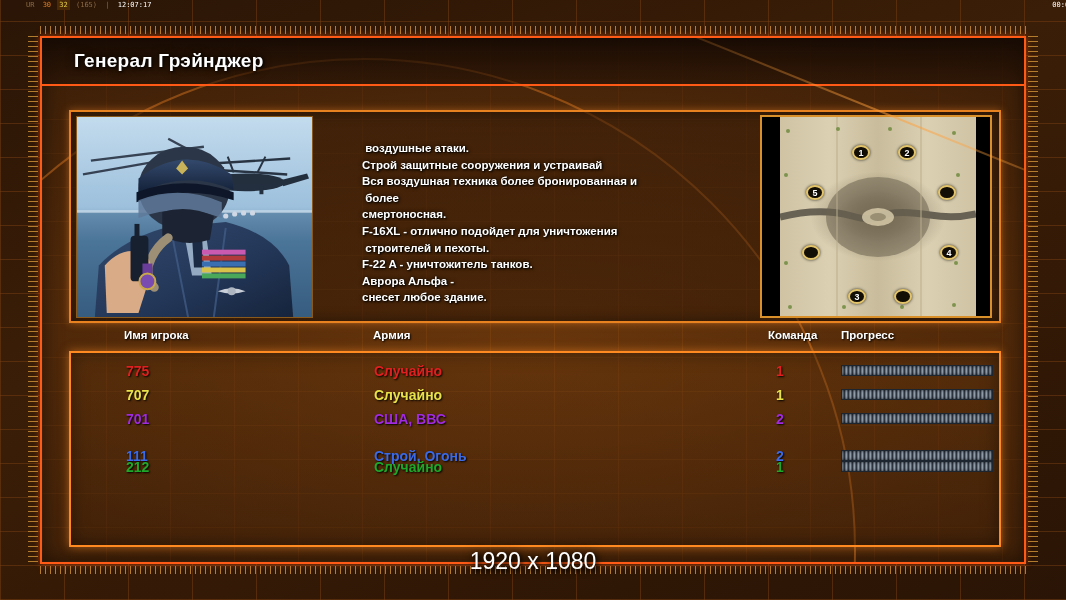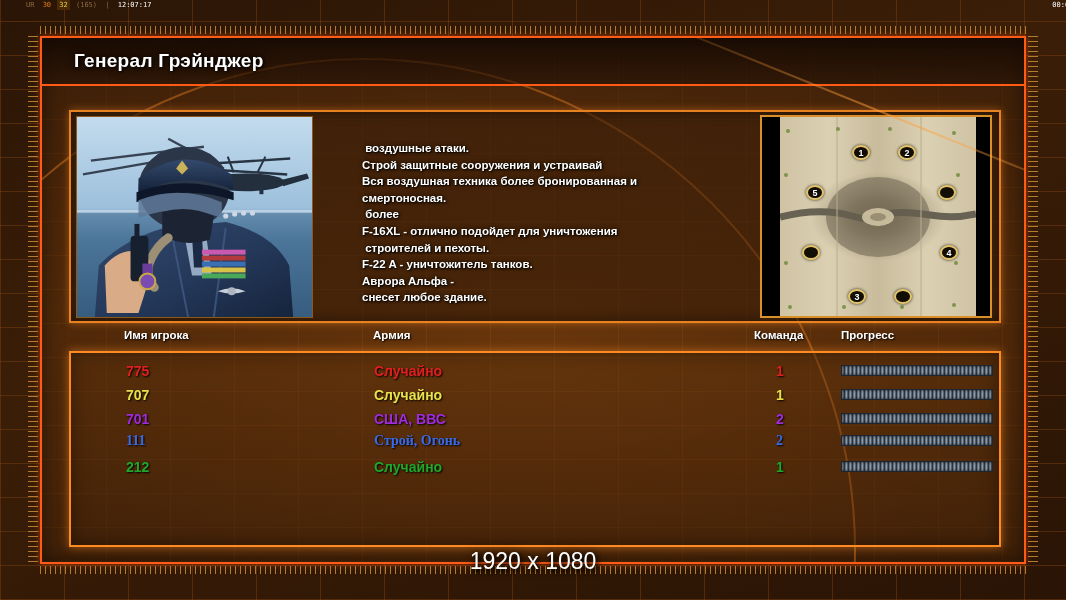--- a/index.html
+++ b/index.html
@@ -147,21 +147,21 @@
     background:linear-gradient(180deg,rgba(92,50,12,.35),rgba(60,30,8,.30));
   }
   #headerrow {
     position:absolute; left:0; top:-24px; width:100%; height:22px;
     color:#ffffff; font-size:11.5px; font-weight:bold;
     text-shadow:1px 1px 2px #000;
   }
   #headerrow span { position:absolute; top:0; }
   .h-name { left:53px; }
   .h-army { left:302px; }
-  .h-team { left:651px;padding-left:32px; }
+  .h-team { left:665px;padding-left:32px; }
   .h-prog { left:770px; }
 
   .prow {
     position:absolute; left:0; width:100%; height:24px;
     font-size:14px; font-weight:bold;
     text-shadow:1px 1px 2px #000;
   }
   .prow .c-name { position:absolute; left:55px; top:0; }
   .prow .c-army { position:absolute; left:303px; top:0; }
   .prow .c-team { position:absolute; left:705px; top:0; }
@@ -294,22 +294,22 @@
 
           <path d="M142 176 q14 -6 28 0 q-14 5 -28 0 Z" fill="#c9cfd8"></path>
           <circle cx="156" cy="176" r="4" fill="#aeb6c2"></circle>
         </svg>
       </div>
 
       <div id="desc">
         <div> воздушные атаки.</div>
         <div>Строй защитные сооружения и устраивай</div>
         <div>Вся воздушная техника более бронированная и</div>
+        <div> более</div>
         <div>смертоносная.</div>
-        <div> более</div>
         <div>F-16XL - отлично подойдет для уничтожения</div>
         <div> строителей и пехоты.</div>
         <div>F-22 A - уничтожитель танков.</div>
         <div>Аврора Альфа -</div>
         <div>снесет любое здание.</div>
       </div>
 
       <div id="mappanel">
         <div id="mapimg">
           <svg viewBox="0 0 196 199" preserveAspectRatio="none">
@@ -382,21 +382,21 @@
         <span class="c-army" style="color: rgb(232, 226, 74);">Случайно</span>
         <span class="c-team" style="color: rgb(232, 226, 74);">1</span>
         <span class="c-prog" style="width: 152px;"></span>
       </div>
       <div class="prow" style="top:58px;">
         <span class="c-name" style="color: rgb(160, 42, 224);">701</span>
         <span class="c-army" style="color: rgb(160, 42, 224);">США, ВВС</span>
         <span class="c-team" style="color: rgb(160, 42, 224);">2</span>
         <span class="c-prog" style="width: 152px;"></span>
       </div>
-      <div class="prow" style="top:80px;font-family:Liberation Serif, serif;">
+      <div class="prow" style="top:95px;">
         <span class="c-name" style="color: rgb(58, 106, 232);">111</span>
         <span class="c-army" style="color: rgb(58, 106, 232);">Строй, Огонь</span>
         <span class="c-team" style="color: rgb(58, 106, 232);">2</span>
         <span class="c-prog" style="width: 152px;"></span>
       </div>
       <div class="prow" style="top:106px;">
         <span class="c-name" style="color: rgb(30, 168, 42);">212</span>
         <span class="c-army" style="color: rgb(30, 168, 42);">Случайно</span>
         <span class="c-team" style="color: rgb(30, 168, 42);">1</span>
         <span class="c-prog" style="width: 152px;"></span>

